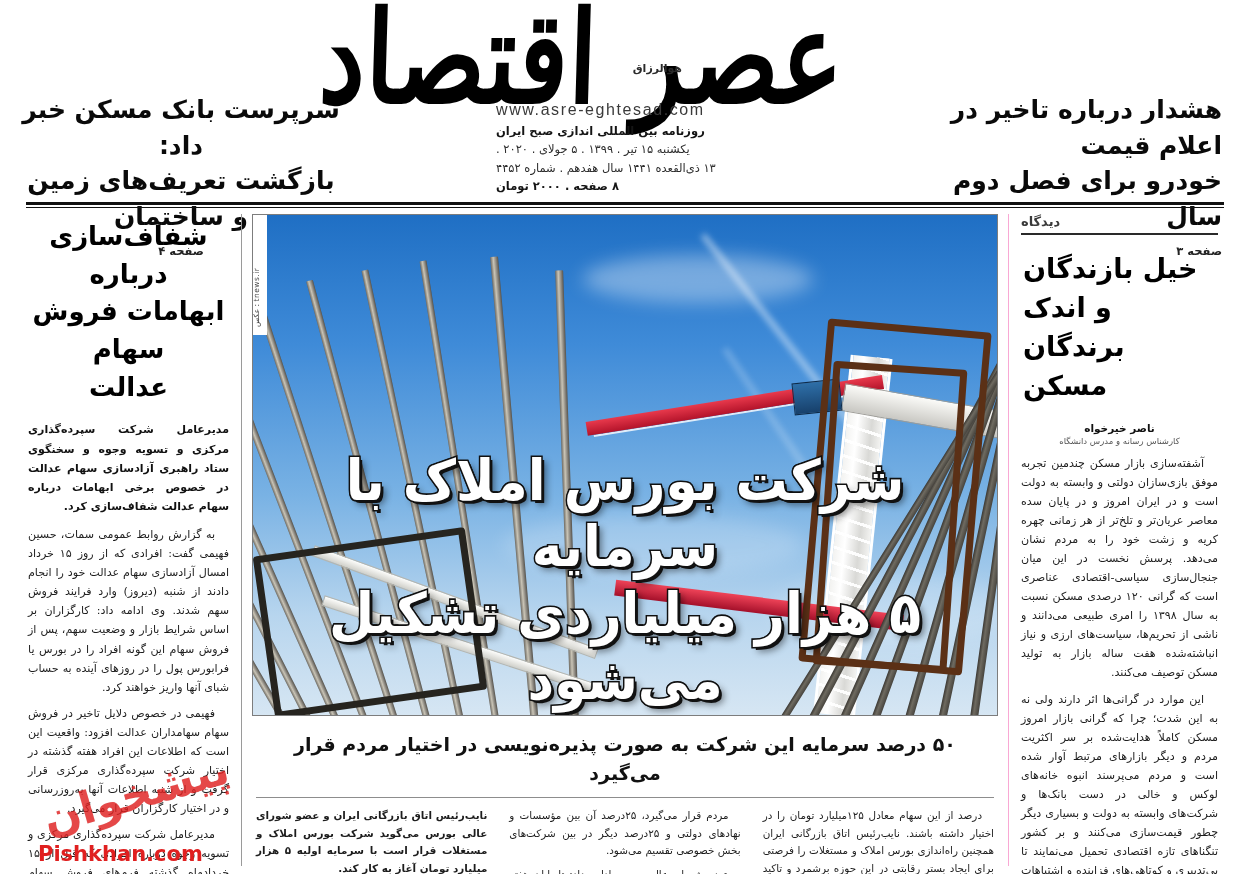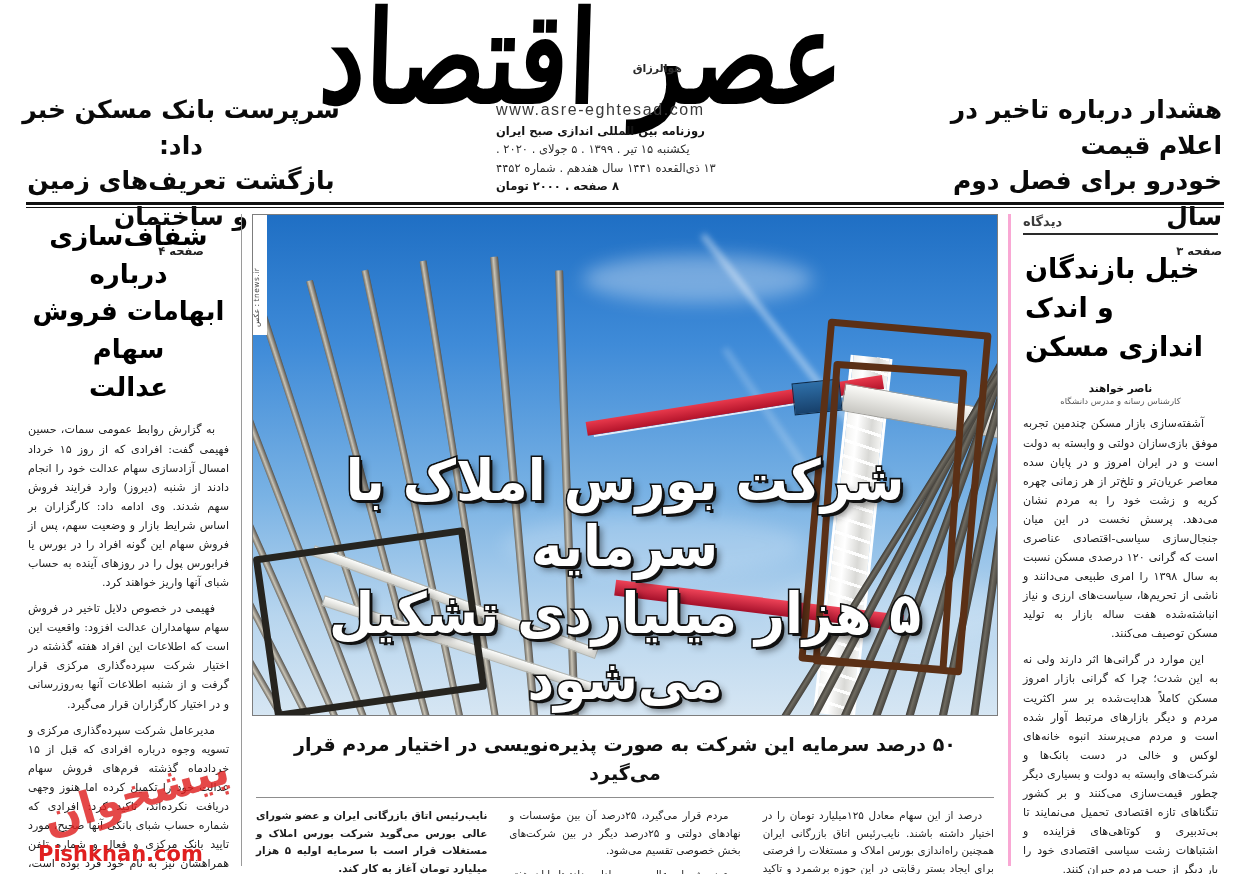--- a/index.html
+++ b/index.html
@@ -117,21 +117,21 @@
     position:absolute;
     top:214px; left:26px; right:26px; bottom:8px;
     display:flex;
     flex-direction:row;
     gap:0;
   }
   .col-opinion{          
     width:216px; flex:0 0 216px;
     padding:0 6px 0 12px;
     box-sizing:border-box;
-    border-left:3px solid #f9a8d4;
+    border-left:1px solid #f9a8d4;
   }
   .col-main{
     flex:1 1 auto;
     padding:0 10px;
     box-sizing:border-box;
   }
   .col-left{             
     width:216px; flex:0 0 216px;
     padding:0 12px 0 2px;
     box-sizing:border-box;
@@ -389,23 +389,23 @@
   <div class="rule-thick"></div>
   <div class="rule-thin"></div>
 
   <div class="content">
 
     <div class="col-opinion">
       <div class="sec-label">دیدگاه</div>
       <div class="sec-rule"></div>
       <h2 class="op-title">
         <span>خیل بازندگان و اندک</span><br>
-        <span>اندازی مسکن</span>
+        <span>برندگان مسکن</span>
       </h2>
-      <div class="byline">ناصر خواهند</div>
+      <div class="byline">ناصر خیرخواه</div>
       <div class="byline-sub">کارشناس رسانه و مدرس دانشگاه</div>
       <div class="bodytext">
         <p>آشفته‌سازی بازار مسکن چندمین تجربه موفق بازی‌سازان دولتی و وابسته به دولت است و در ایران امروز و در پایان سده معاصر عریان‌تر و تلخ‌تر از هر زمانی چهره کریه و زشت خود را به مردم نشان می‌دهد. پرسش نخست در این میان جنجال‌سازی سیاسی-اقتصادی عناصری است که گرانی ۱۲۰ درصدی مسکن نسبت به سال ۱۳۹۸ را امری طبیعی می‌دانند و ناشی از تحریم‌ها، سیاست‌های ارزی و نیاز انباشته‌شده هفت ساله بازار به تولید مسکن توصیف می‌کنند.</p>
         <p>این موارد در گرانی‌ها اثر دارند ولی نه به این شدت؛ چرا که گرانی بازار امروز مسکن کاملاً هدایت‌شده بر سر اکثریت مردم و دیگر بازارهای مرتبط آوار شده است و مردم می‌پرسند انبوه خانه‌های لوکس و خالی در دست بانک‌ها و شرکت‌های وابسته به دولت و بسیاری دیگر چطور قیمت‌سازی می‌کنند و بر کشور تنگناهای تازه اقتصادی تحمیل می‌نمایند تا بی‌تدبیری و کوتاهی‌های فزاینده و اشتباهات زشت سیاسی اقتصادی خود را بار دیگر از جیب مردم جبران کنند.</p>
 
       </div>
     </div>
 
     <div class="col-main">
 
@@ -477,20 +477,21 @@
       </div>
 
     </div>
 
     <div class="col-left">
       <h2 class="lead-title">
         <span>شفاف‌سازی درباره</span><br>
         <span>ابهامات فروش سهام</span><br>
         <span>عدالت</span>
       </h2>
+      <p class="lede">مدیرعامل شرکت سپرده‌گذاری مرکزی و تسویه وجوه و سخنگوی ستاد راهبری آزادسازی سهام عدالت در خصوص برخی ابهامات درباره  سهام عدالت شفاف‌سازی کرد.</p>
       <div class="bodytext">
         <p>به گزارش روابط عمومی سمات، حسین فهیمی گفت: افرادی که از روز ۱۵ خرداد امسال آزادسازی سهام عدالت خود را انجام دادند از شنبه (دیروز) وارد فرایند فروش سهم شدند. وی ادامه داد: کارگزاران بر اساس شرایط بازار و وضعیت سهم، پس از فروش سهام این گونه افراد را در بورس یا فرابورس پول را در روزهای آینده به حساب شبای آنها واریز خواهند کرد.</p>
         <p>فهیمی در خصوص دلایل تاخیر در فروش سهام سهامداران عدالت افزود: واقعیت این است که اطلاعات این افراد هفته گذشته در اختیار شرکت سپرده‌گذاری مرکزی قرار گرفت و از شنبه اطلاعات آنها به‌روزرسانی و در اختیار کارگزاران قرار می‌گیرد.</p>
         <p>مدیرعامل شرکت سپرده‌گذاری مرکزی و تسویه وجوه درباره افرادی که قبل از ۱۵ خردادماه گذشته فرم‌های فروش سهام عدالت خود را تکمیل کرده اما هنوز وجهی دریافت نکرده‌اند، تاکید کرد: افرادی که شماره حساب شبای بانکی آنها صحیح، مورد تایید بانک مرکزی و فعال و شماره تلفن همراهشان نیز به نام خود فرد بوده است، تمام وجه را در روزهای اول آزادسازی سهام عدالت دریافت کرده‌اند</p>
 
       </div>
     </div>
   </div>
 
   <div class="watermark">

